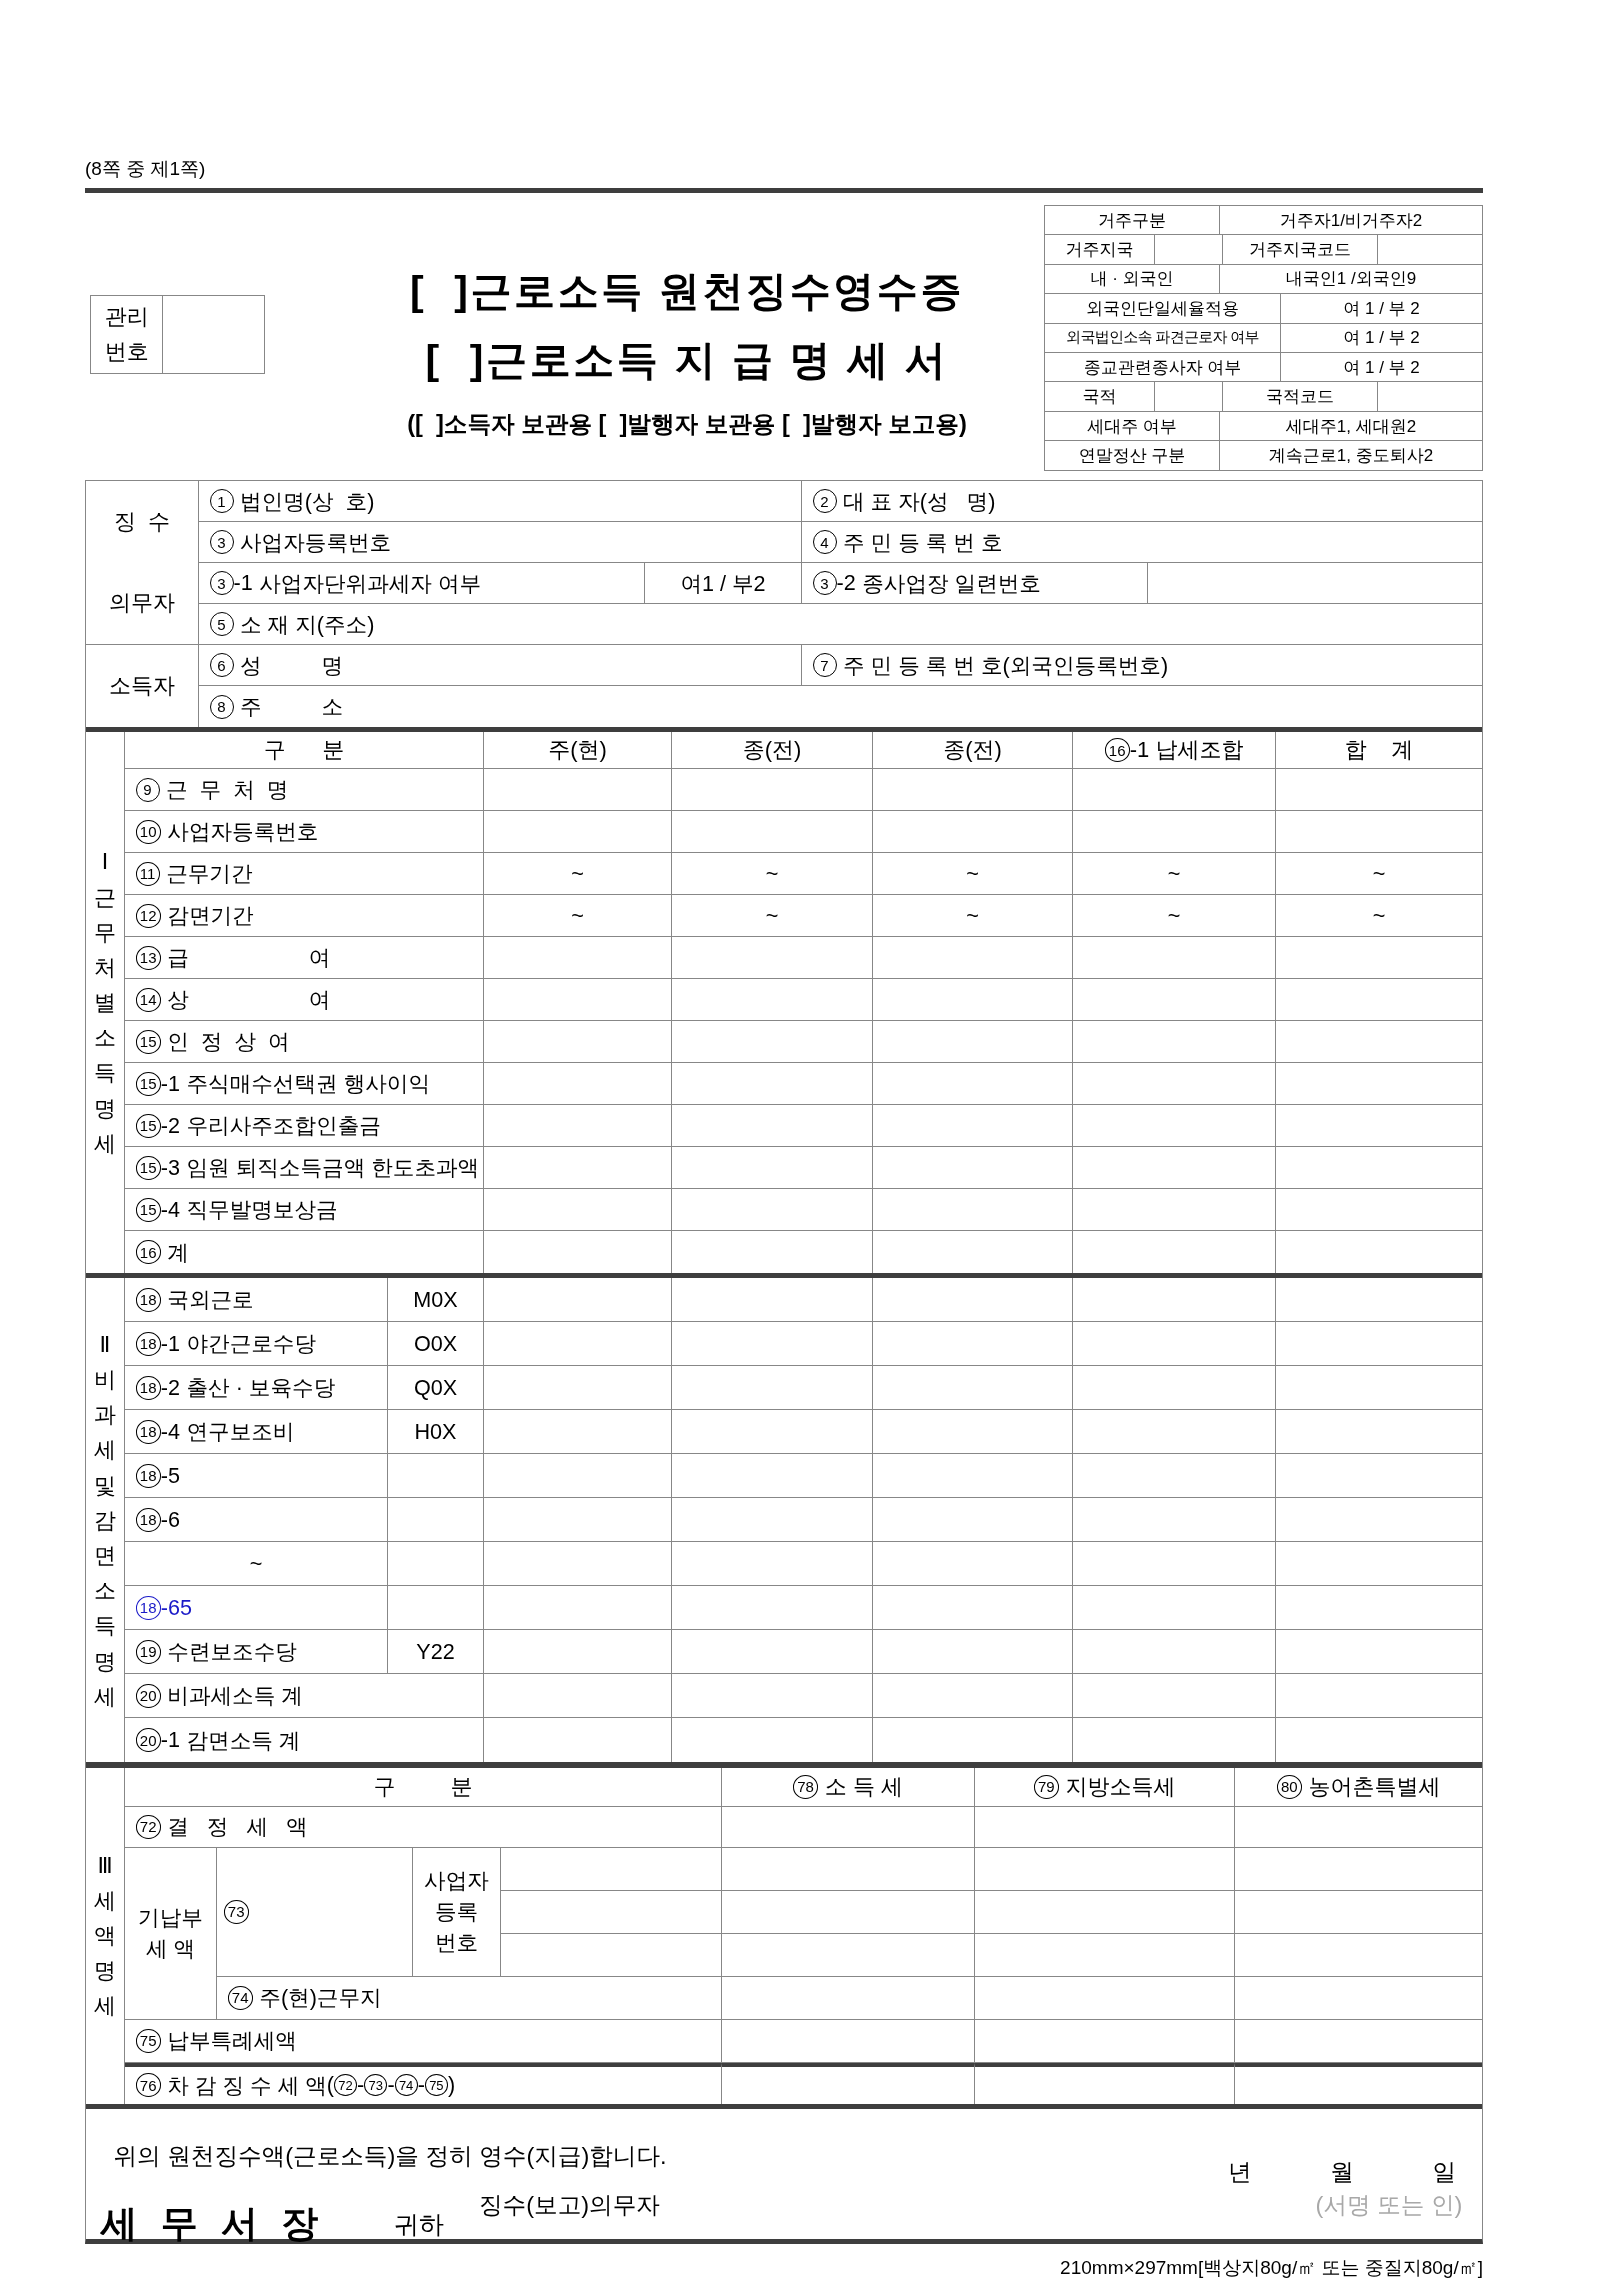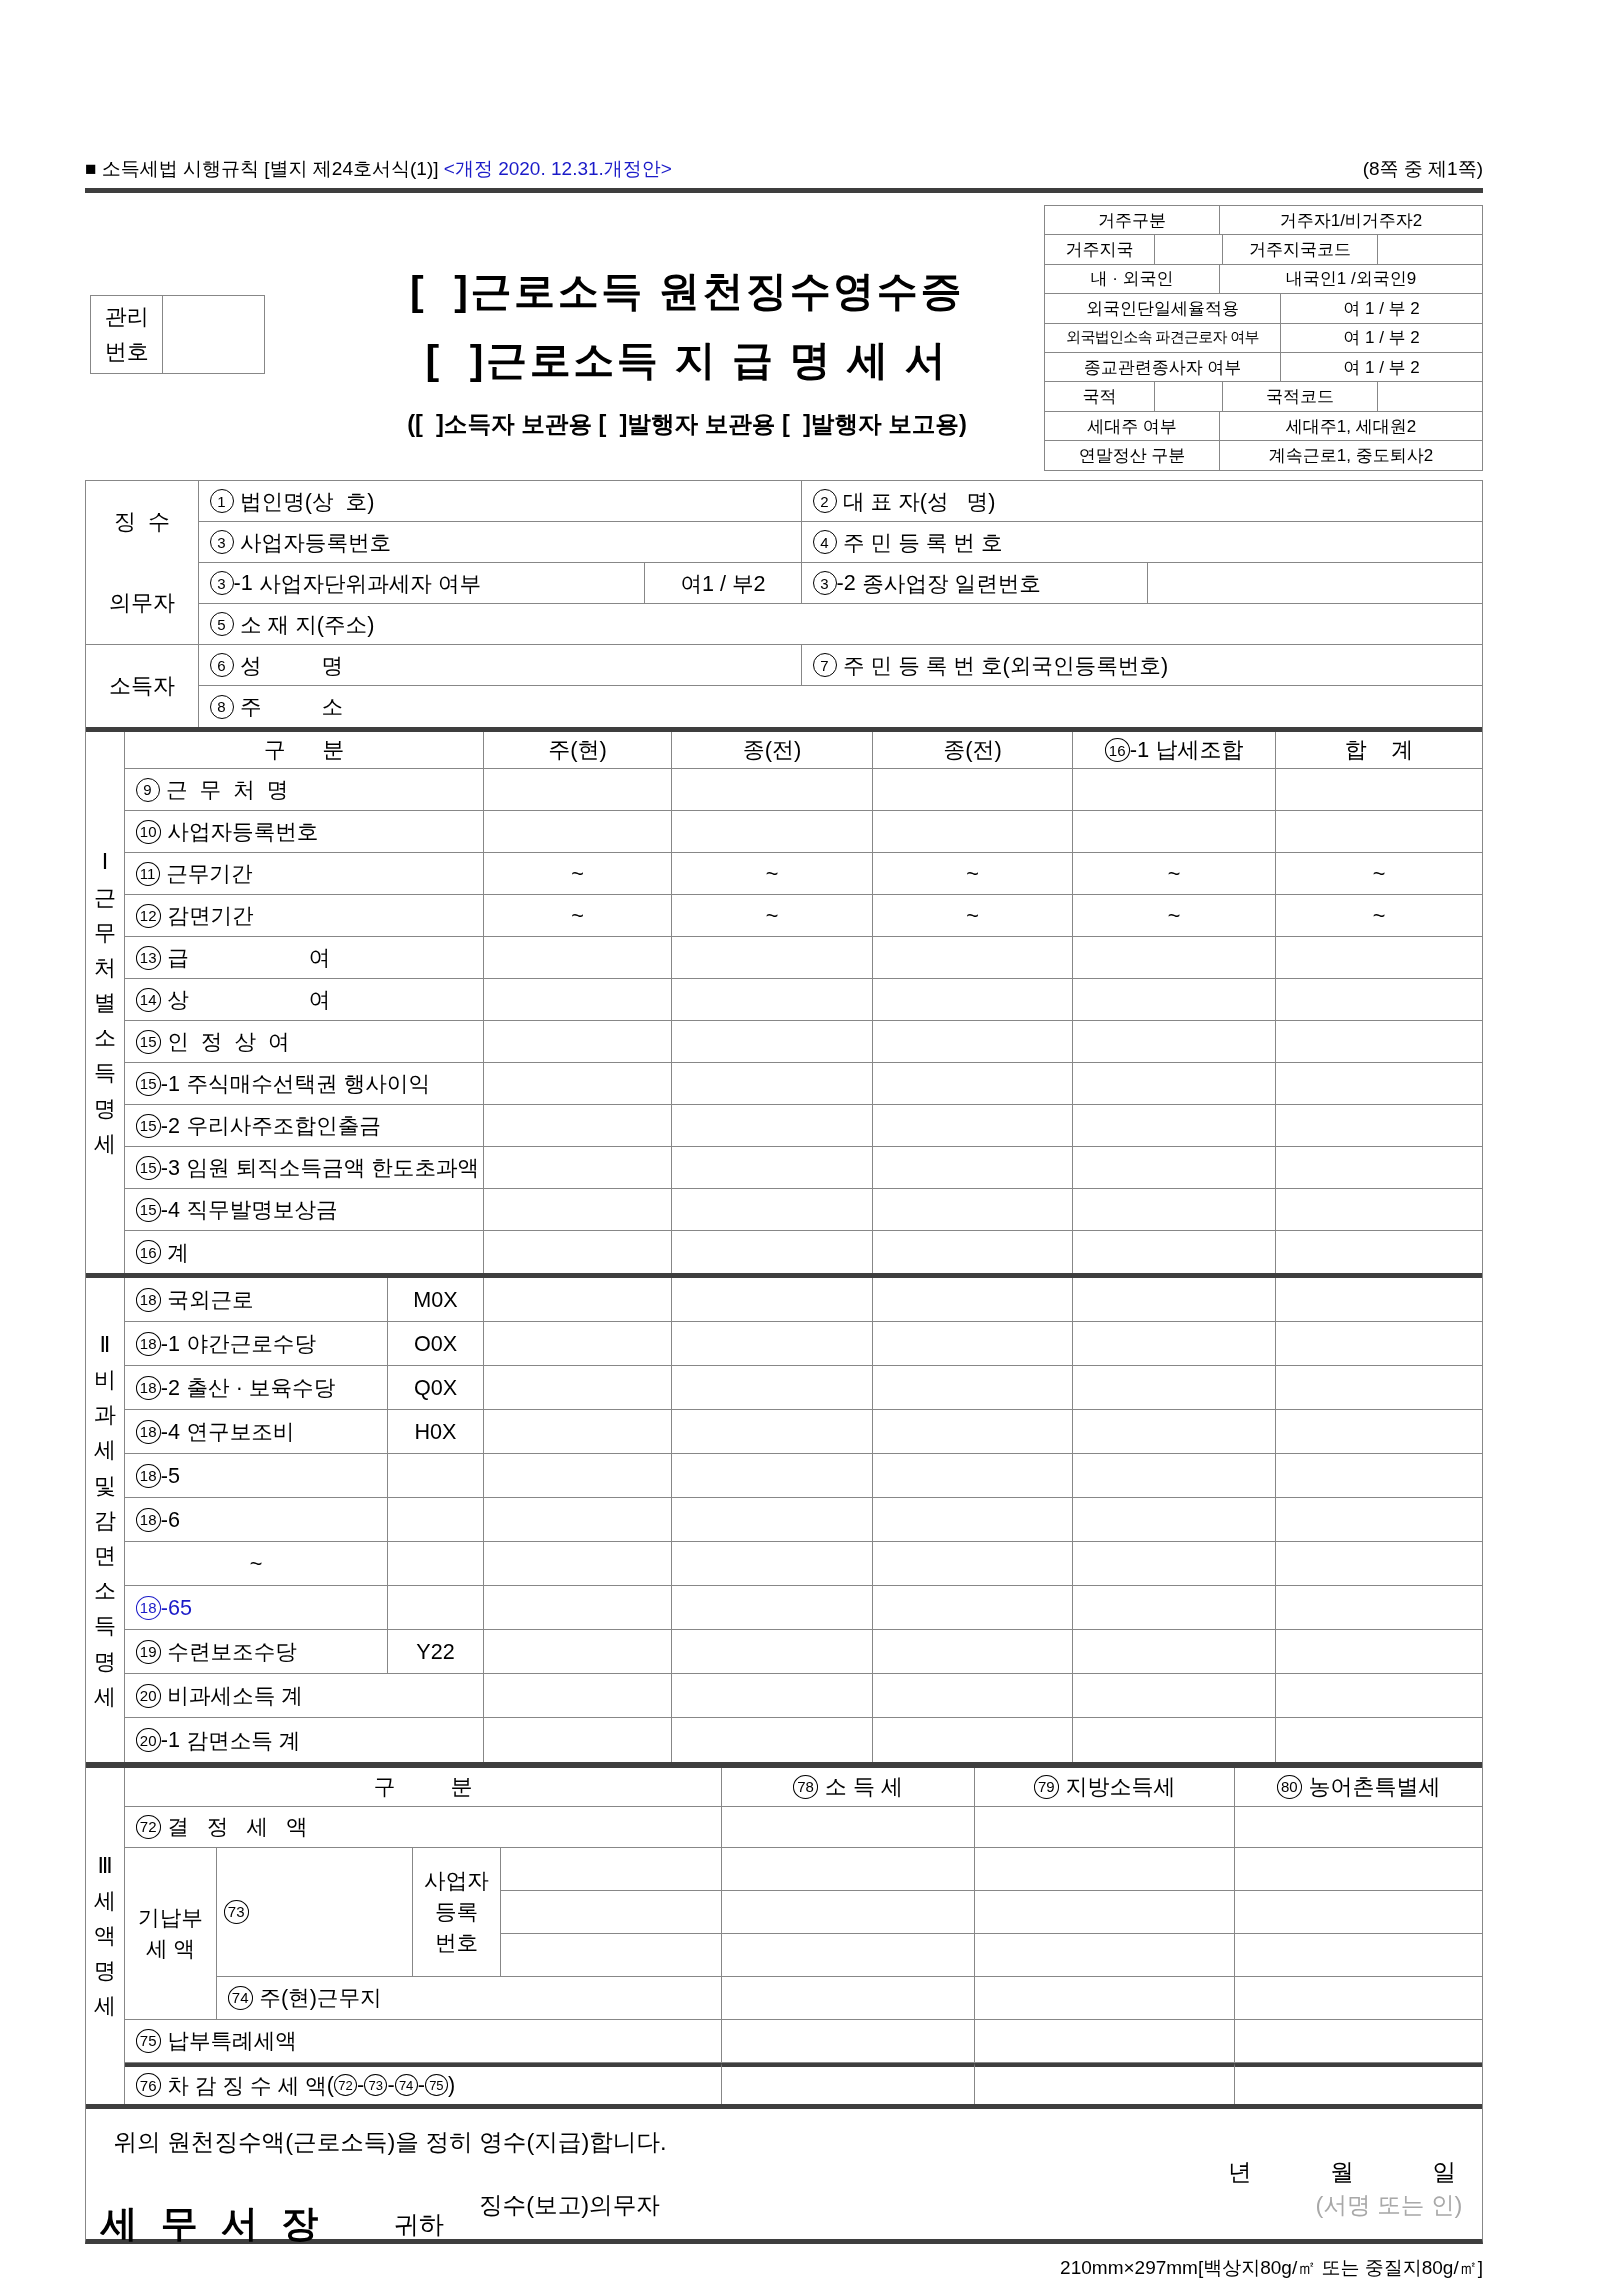--- a/index.html
+++ b/index.html
@@ -71,36 +71,35 @@
   .g1 .hcell{font-size:22px;justify-content:center;white-space:pre;}
 
   
   .g3{grid-template-columns:39px 92px 196px 88px 221px 253px 260px 1fr;grid-template-rows:39px 41px 43px 43px 43px 43px 43px 41px;font-size:21.6px;}
   .g3 .hcell{font-size:22px;justify-content:center;white-space:pre;}
   .ml{white-space:pre-line;line-height:1.45;}
   .thick-top{border-top:4.6px solid var(--thick);}
 
   
   .sig{position:relative;height:139px;font-size:23.6px;}
-  .sig .s1{position:absolute;left:27.5px;top:17px;white-space:pre;}
+  .sig .s1{position:absolute;left:27.5px;top:31px;white-space:pre;}
   .sig .sdate{position:absolute;right:26px;top:47px;white-space:pre;}
   .sig .sagent{position:absolute;left:393px;top:80px;white-space:pre;}
   .sig .sseal{position:absolute;right:19.6px;top:80px;color:var(--gray);white-space:pre;}
   .sig .soffice{position:absolute;left:14.4px;top:90px;font-size:37px;font-weight:bold;letter-spacing:6.5px;}
   .sig .sto{position:absolute;left:308px;top:99px;font-size:25px;}
 
   .bottomnote{position:absolute;top:2255px;left:85px;width:1398px;text-align:right;font-size:19px;white-space:pre;}
 </style>
 </head>
 <body>
 
 <div class="page">
 
   <div class="meta">
-    <div><span>■ 소득세법 시행규칙 [별지 제24호서식(1)]</span> <span class="blue">&lt;개정 2020. 12.31.개정안&gt;</span></div>
     <div>(8쪽 중 제1쪽)</div>
   </div>
   <div class="toprule"></div>
 
   <div class="hzone">
     <div class="managebox">
       <div class="mlab">
         <span>관리</span>
         <span>번호</span>
       </div>

